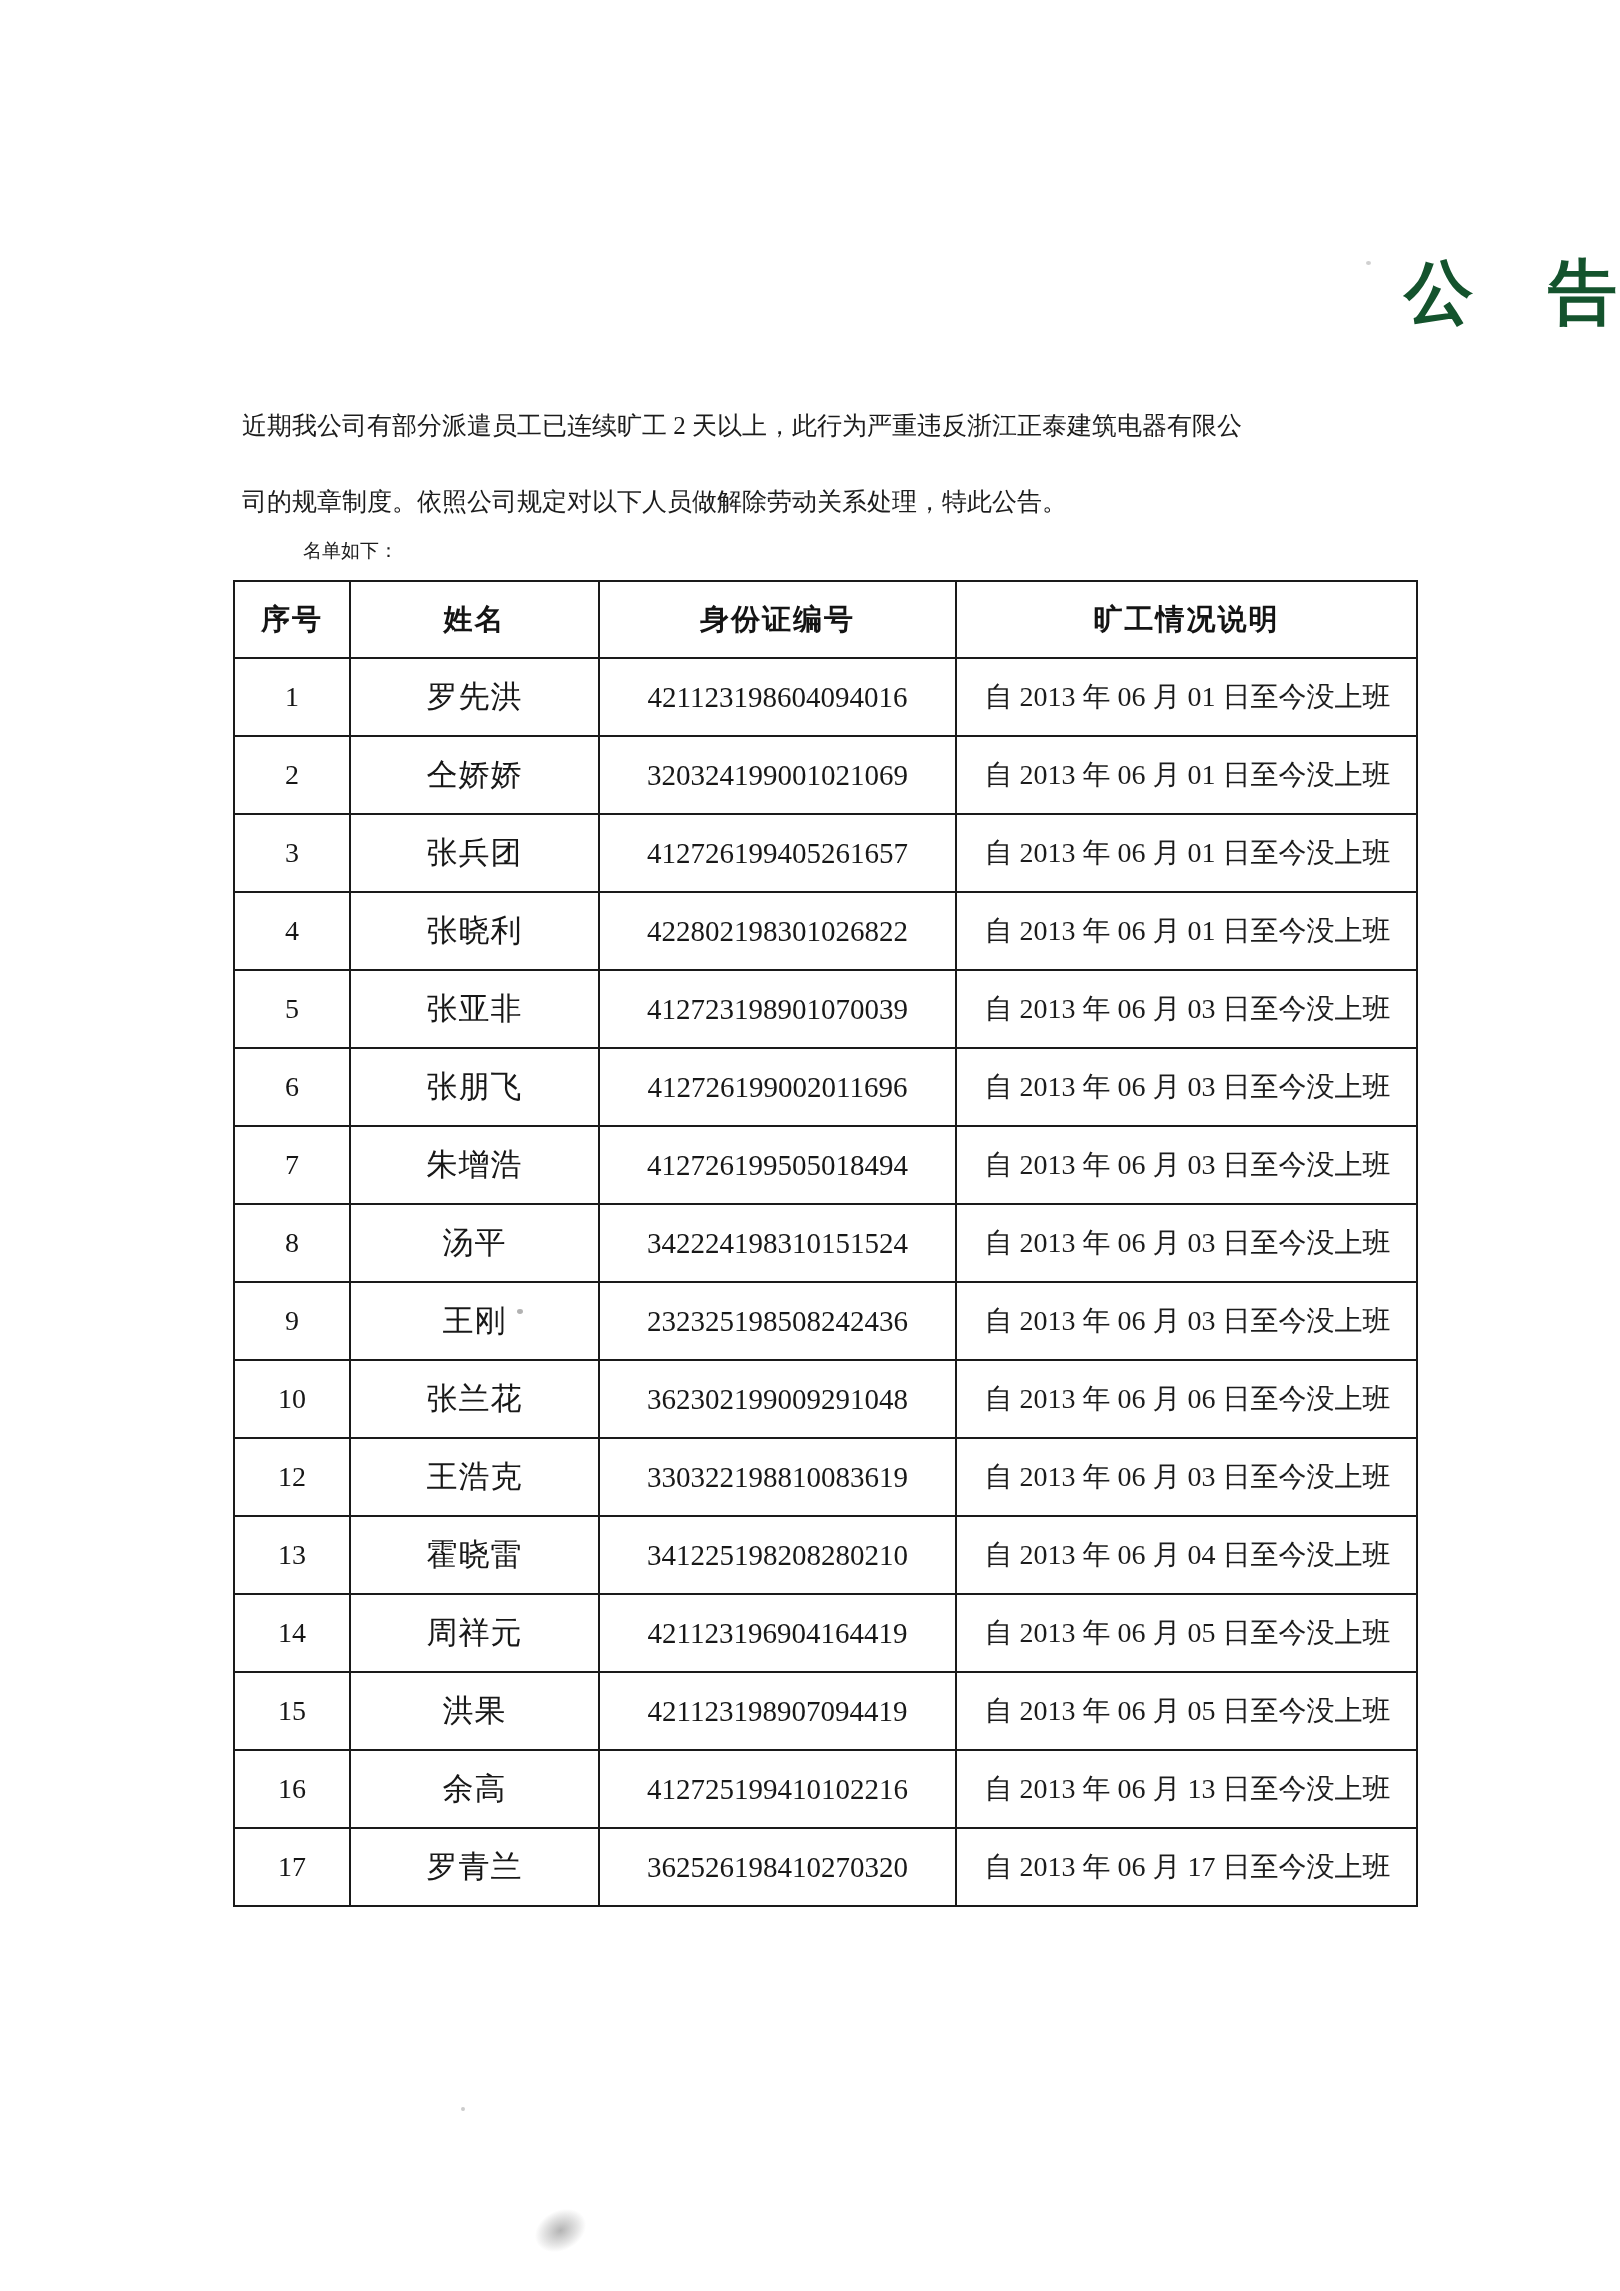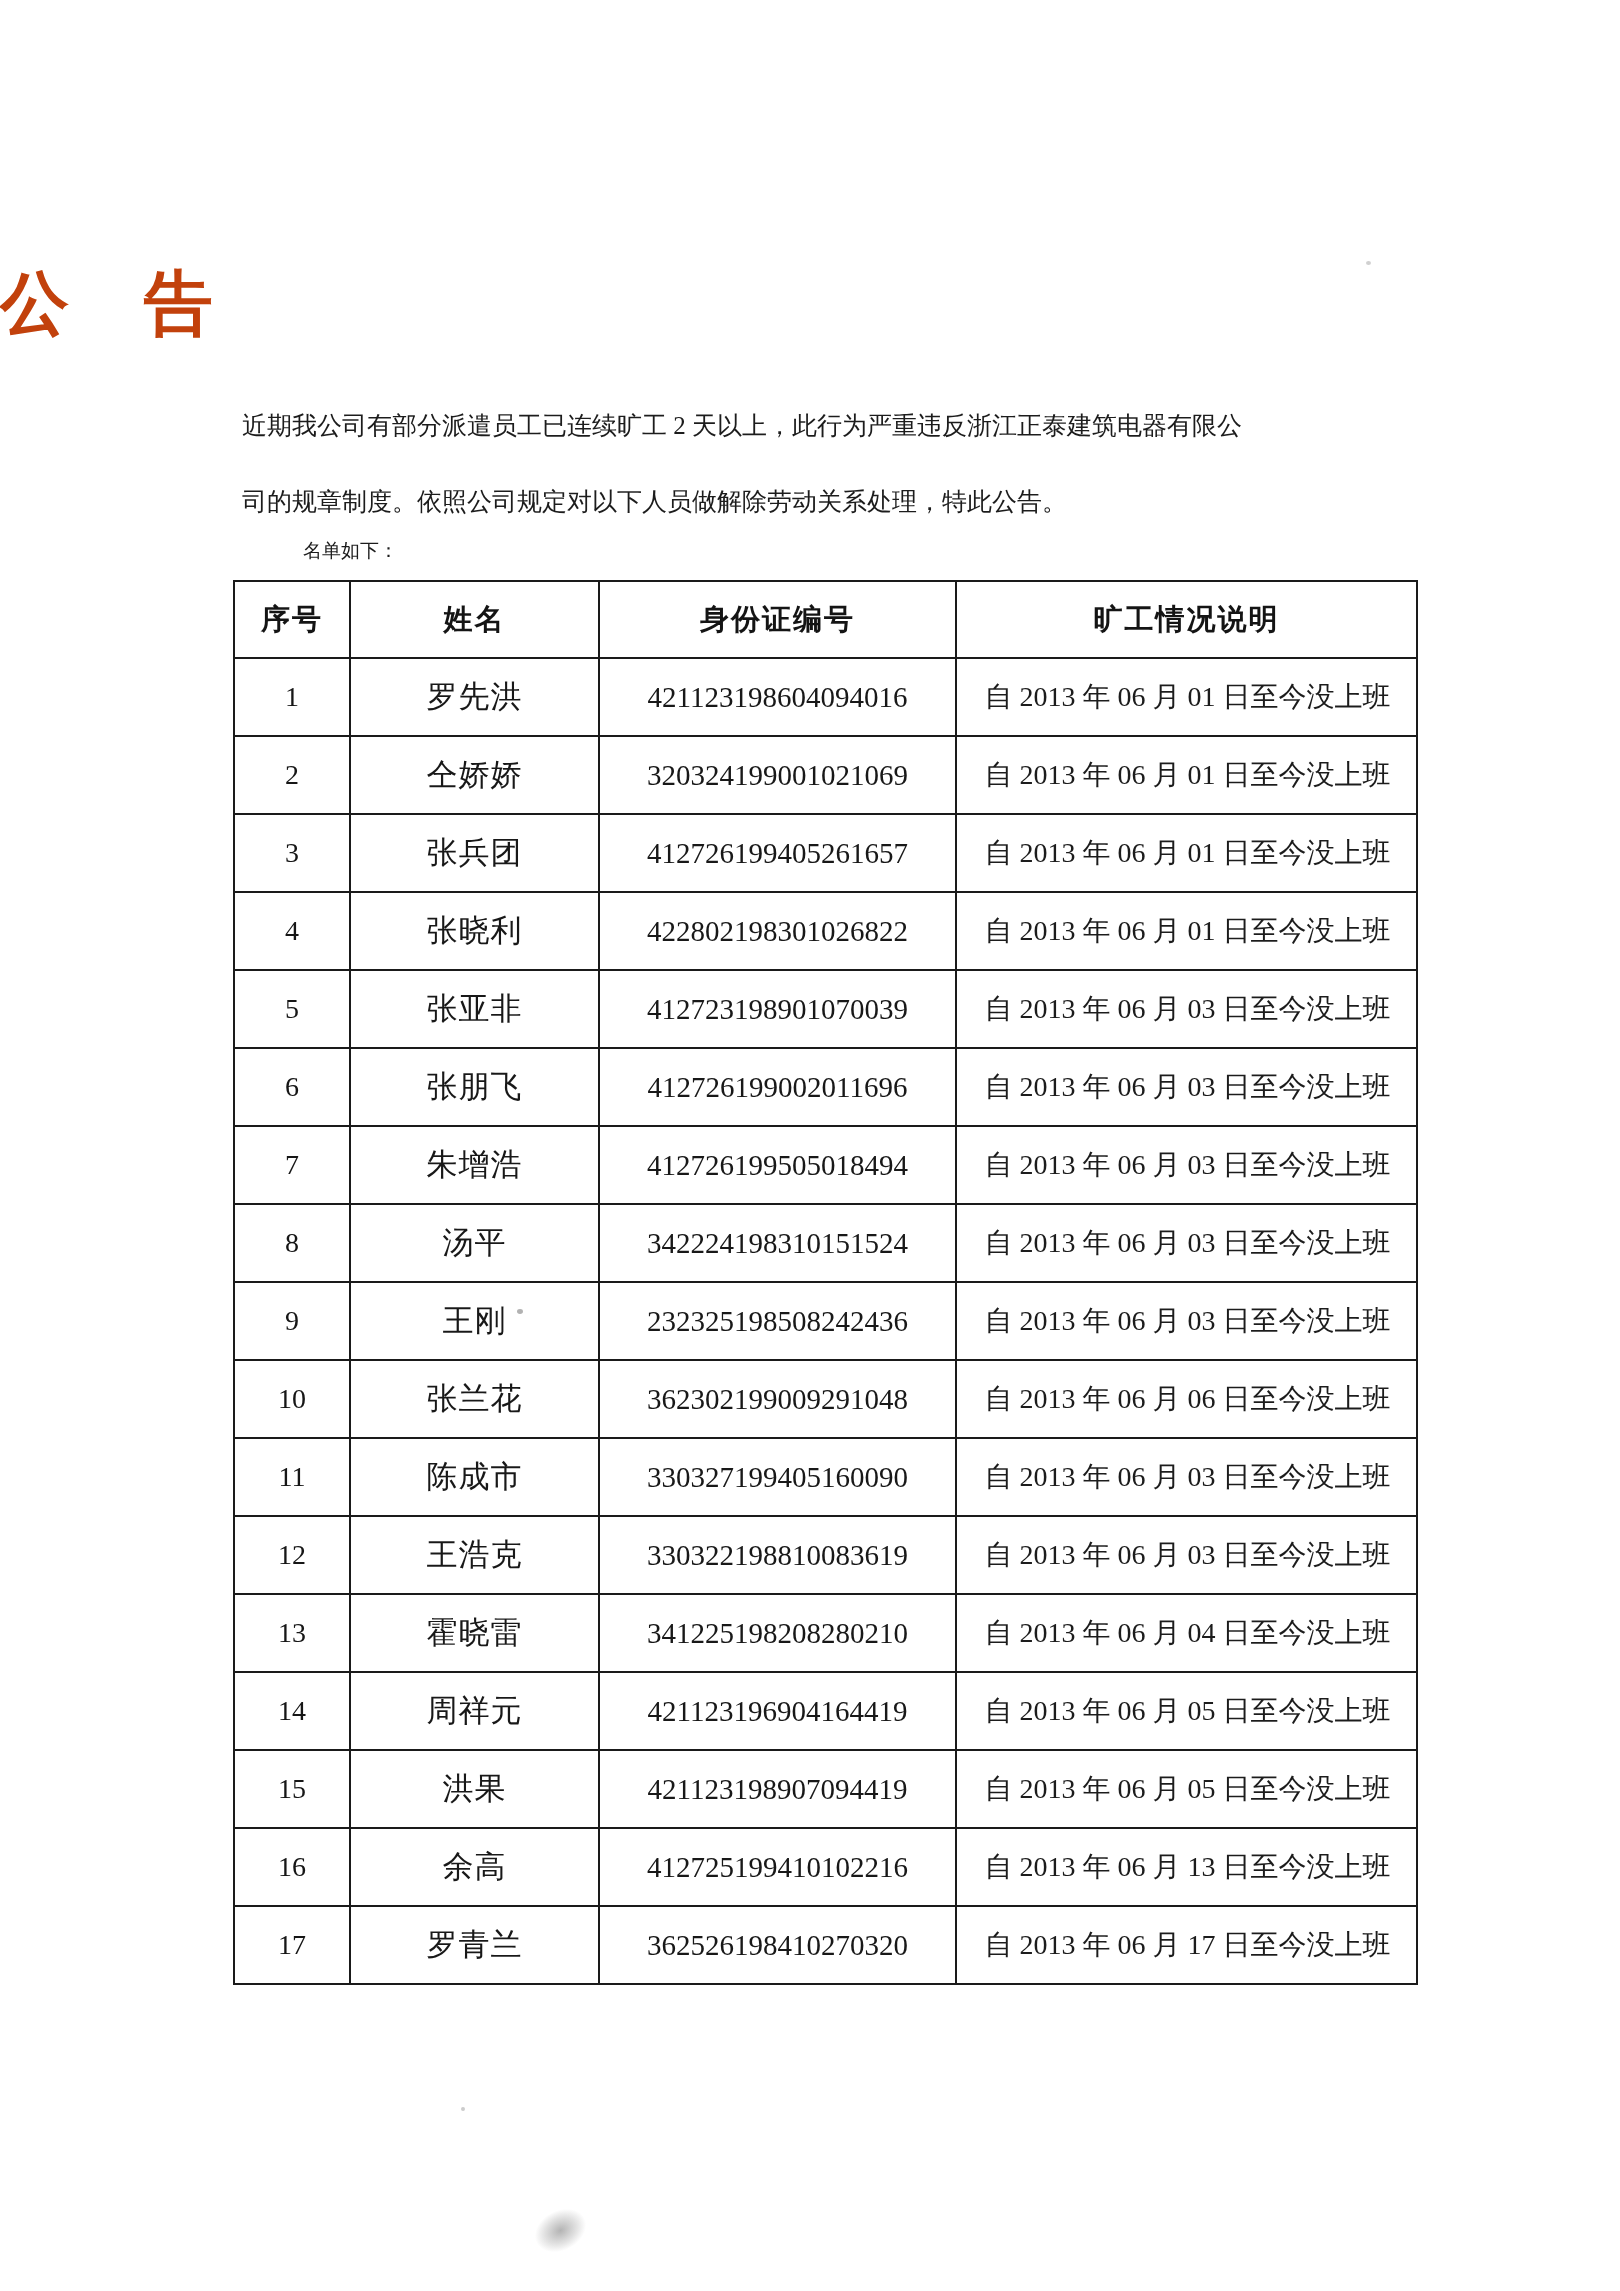--- a/index.html
+++ b/index.html
@@ -7,23 +7,23 @@
     width:1620px;height:2292px;
     background:#f4f4f2;
     font-family:"Liberation Serif","DejaVu Serif",serif;
     color:#1b1b1b;
   }
   .page{
     position:relative;width:1620px;height:2292px;
     background:#ffffff;overflow:hidden;
   }
   .doc-title{
-    position:absolute;top:258px;left:0;width:100%;
-    text-align:left;font-size:69px;font-weight:700;
-    letter-spacing:2.9px;color:#c2410c;
+    position:absolute;top:247px;left:0;width:100%;
+    text-align:right;font-size:69px;font-weight:700;
+    letter-spacing:2.9px;color:#14532d;
   }
   .intro{
     position:absolute;top:388px;left:242px;width:1161px;
     font-size:25px;line-height:76px;color:#1c1c1c;
   }
   .intro-line{white-space:nowrap;}
   .list-intro{
     position:absolute;top:530px;left:242px;
     font-size:19px;line-height:41px;text-indent:61px;color:#1c1c1c;
   }
@@ -145,26 +145,20 @@
             <td class="col-id">232325198508242436</td>
             <td class="col-note">自 2013 年 06 月 03 日至今没上班</td>
           </tr>
           <tr>
             <td class="col-no">10</td>
             <td class="col-name">张兰花</td>
             <td class="col-id">362302199009291048</td>
             <td class="col-note">自 2013 年 06 月 06 日至今没上班</td>
           </tr>
           <tr>
-            <td class="col-no">11</td>
-            <td class="col-name">陈成市</td>
-            <td class="col-id">330327199405160090</td>
-            <td class="col-note">自 2013 年 06 月 03 日至今没上班</td>
-          </tr>
-          <tr>
             <td class="col-no">12</td>
             <td class="col-name">王浩克</td>
             <td class="col-id">330322198810083619</td>
             <td class="col-note">自 2013 年 06 月 03 日至今没上班</td>
           </tr>
           <tr>
             <td class="col-no">13</td>
             <td class="col-name">霍晓雷</td>
             <td class="col-id">341225198208280210</td>
             <td class="col-note">自 2013 年 06 月 04 日至今没上班</td>

